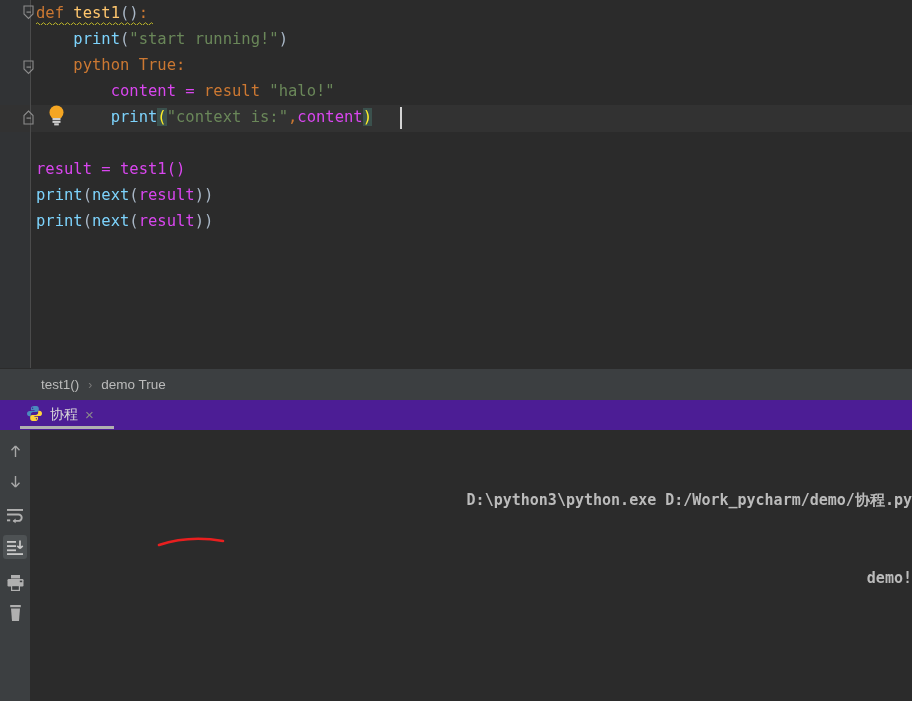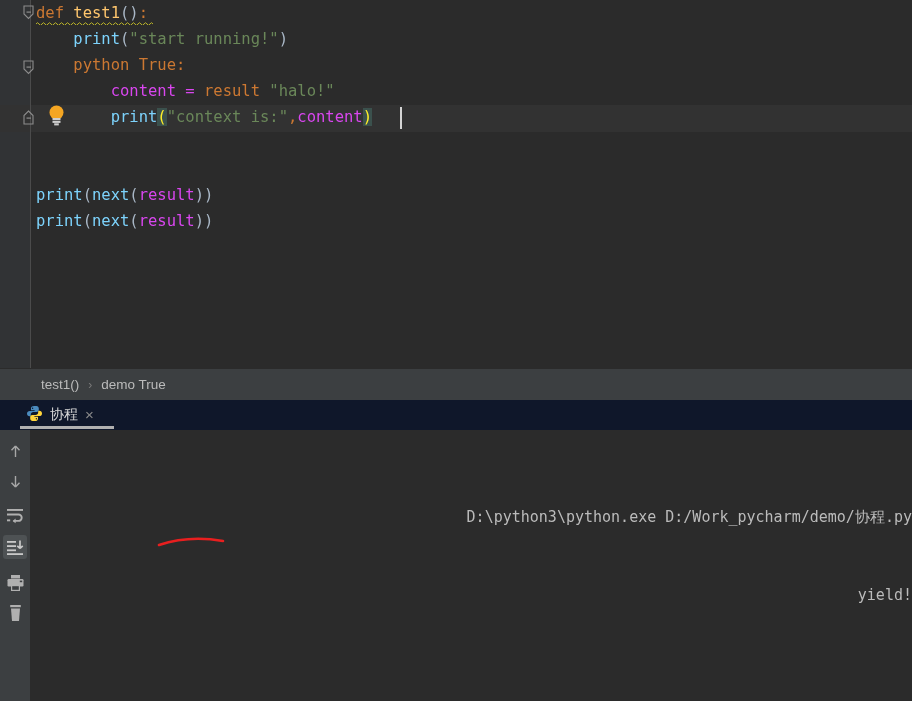--- a/index.html
+++ b/index.html
@@ -86,21 +86,21 @@
   }
   .bc-gutter {
     position: absolute; left: 0; top: 368px; width: 30px; height: 32px;
     background: #3c3f41;
   }
   .bc-sep { color: #7a7a7a; margin: 0 9px; font-size: 12px; }
 
   
   .tool-tabs {
     position: absolute; left: 0; top: 400px; width: 912px; height: 30px;
-    background: #0f172a;
+    background: #4c1d95;
   }
   .tab {
     position: absolute; left: 22px; top: 0; height: 30px;
     display: flex; align-items: center; gap: 7px;
     padding: 0 6px 0 4px;
   }
   .tab-label { font-size: 14px; color: #d8d8d8; }
   .tab-close { font-size: 15px; color: #8b8b8b; line-height: 1; padding-bottom:2px; }
   .tab-underline {
     position: absolute; left: 20px; top: 26px; width: 94px; height: 3px;
@@ -117,22 +117,23 @@
   }
   .side-btn.active { background: #4e5254; border-radius: 3px; }
 
   .console {
     position: absolute; left: 30px; top: 430px; width: 882px; height: 271px;
     background: #2b2b2b;
     font-family: "DejaVu Sans Mono", monospace;
     font-size: 15px;
     line-height: 26px;
     color: #bbbbbb;
-    padding: 22px 0 0 18px;
+    padding: 5px 0 0 18px;
     white-space: pre;
+    font-weight: bold;
   }
   .cline { height: 26px; white-space: pre; }
 
   .annot { position: absolute; left: 155px; top: 532px; width: 80px; height: 16px; }
 </style>
 </head>
 <body>
 
 <div id="app">
 
@@ -175,20 +176,21 @@
       <div class="ln" style="top:0px;"><span class="kw">def</span><span class="pln"> </span><span class="fn">test1</span><span class="paren">(</span><span class="paren">)</span><span class="punct">:</span></div>
 
       <div class="ln" style="top:26px;"><span class="pln">    </span><span class="bfn">print</span><span class="paren">(</span><span class="str">"start running!"</span><span class="paren">)</span></div>
 
       <div class="ln" style="top:52px;"><span class="pln">    </span><span class="kw">python</span><span class="pln"> </span><span class="kw">True</span><span class="punct">:</span></div>
 
       <div class="ln" style="top:78px;"><span class="pln">        </span><span class="pln">content</span><span class="pln"> </span><span class="pln">=</span><span class="pln"> </span><span class="kw">result</span><span class="pln"> </span><span class="str">"halo!"</span></div>
 
       <div class="ln" style="top:104px;"><span class="pln">        </span><span class="bfn">print</span><span class="mpar">(</span><span class="str">"context is:"</span><span class="punct">,</span><span class="pln">content</span><span class="mpar">)</span></div>
 
+      <div class="ln" style="top:156px;"><span class="pln">result</span><span class="pln"> </span><span class="pln">=</span><span class="pln"> </span><span class="pln">test1()</span></div>
 
       <div class="ln" style="top:182px;"><span class="bfn">print</span><span class="paren">(</span><span class="bfn">next</span><span class="paren">(</span><span class="pln">result</span><span class="paren">))</span></div>
 
       <div class="ln" style="top:208px;"><span class="bfn">print</span><span class="paren">(</span><span class="bfn">next</span><span class="paren">(</span><span class="pln">result</span><span class="paren">))</span></div>
     </div>
 
     <div class="squiggle">
       <svg width="120" height="4" viewBox="0 0 120 4">
         <path d="M0 3 Q1.5 0.4 3 3 T6 3 T9 3 T12 3 T15 3 T18 3 T21 3 T24 3 T27 3 T30 3 T33 3 T36 3 T39 3 T42 3 T45 3 T48 3 T51 3 T54 3 T57 3 T60 3 T63 3 T66 3 T69 3 T72 3 T75 3 T78 3 T81 3 T84 3 T87 3 T90 3 T93 3 T96 3 T99 3 T102 3 T105 3 T108 3 T111 3 T114 3 T117 3" fill="none" stroke="#bbb529" stroke-width="1"></path>
       </svg>
@@ -267,21 +269,21 @@
     <div class="side-btn" style="top:171px;">
       <svg width="17" height="18" viewBox="0 0 17 18">
         <rect x="3.2" y="1" width="10.6" height="2.2" fill="#b0b0b0"></rect>
         <path d="M4 4.6 L13 4.6 L12 17 L5 17 Z" fill="#b0b0b0"></path>
       </svg>
     </div>
   </div>
 
   <div class="console">
     <div class="cline">D:\python3\python.exe D:/Work_pycharm/demo/协程.py</div>
-    <div class="cline">yield!</div>
+    <div class="cline">demo!</div>
     
     
     
     
   </div>
 
   <div class="annot">
     <svg width="80" height="16" viewBox="0 0 80 16">
       <path d="M4 13 Q34 3 68 9" fill="none" stroke="#e81f1f" stroke-width="2.6" stroke-linecap="round"></path>
     </svg>

